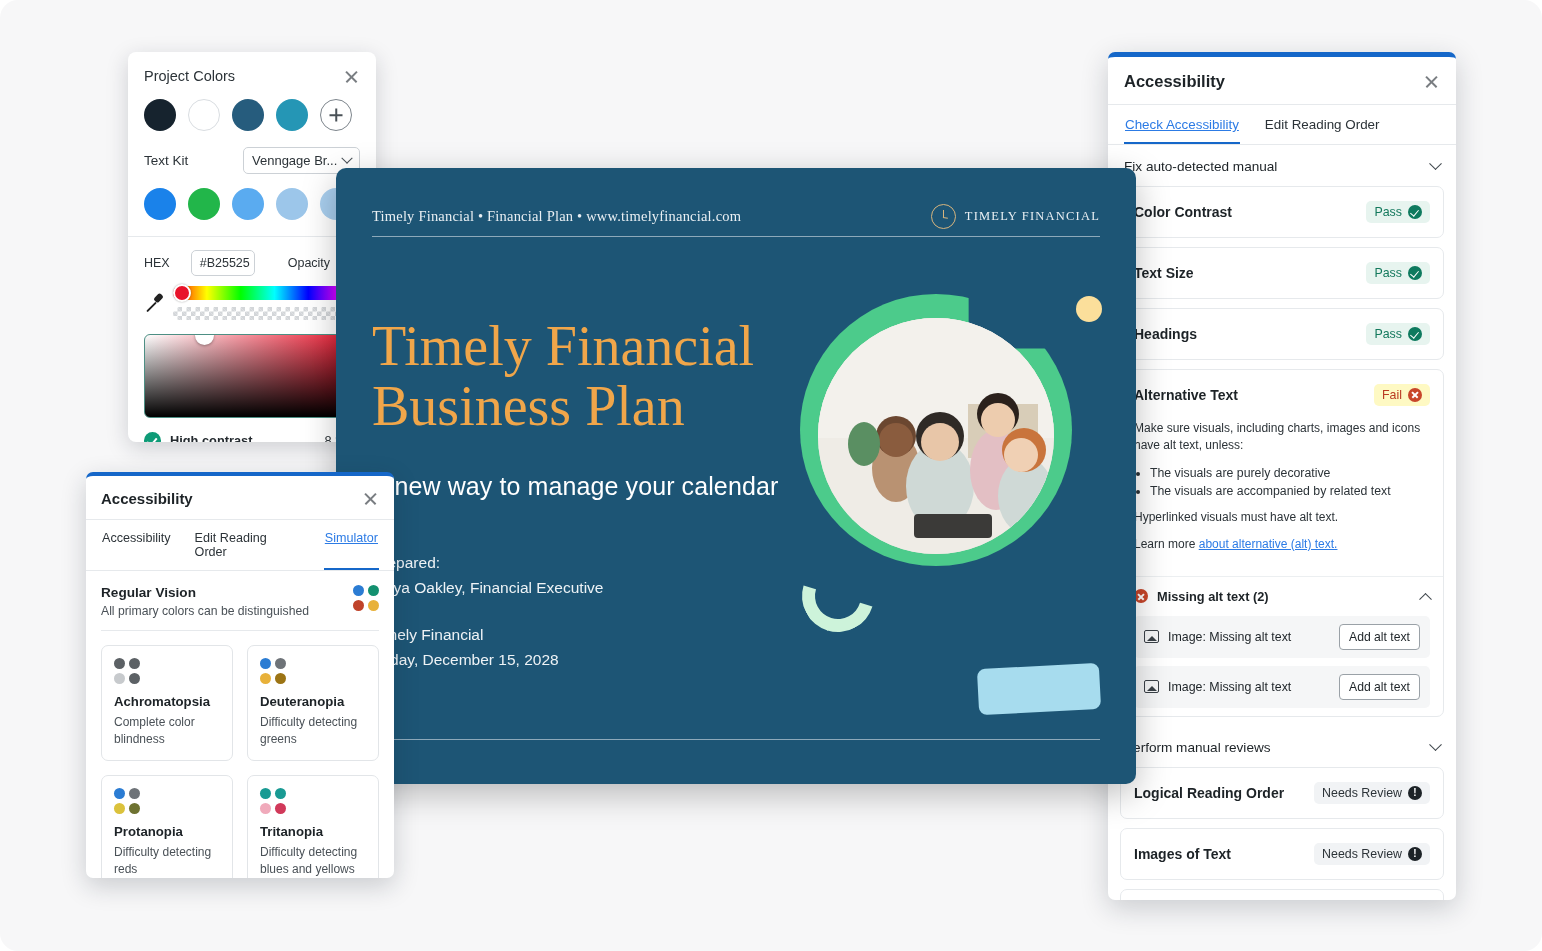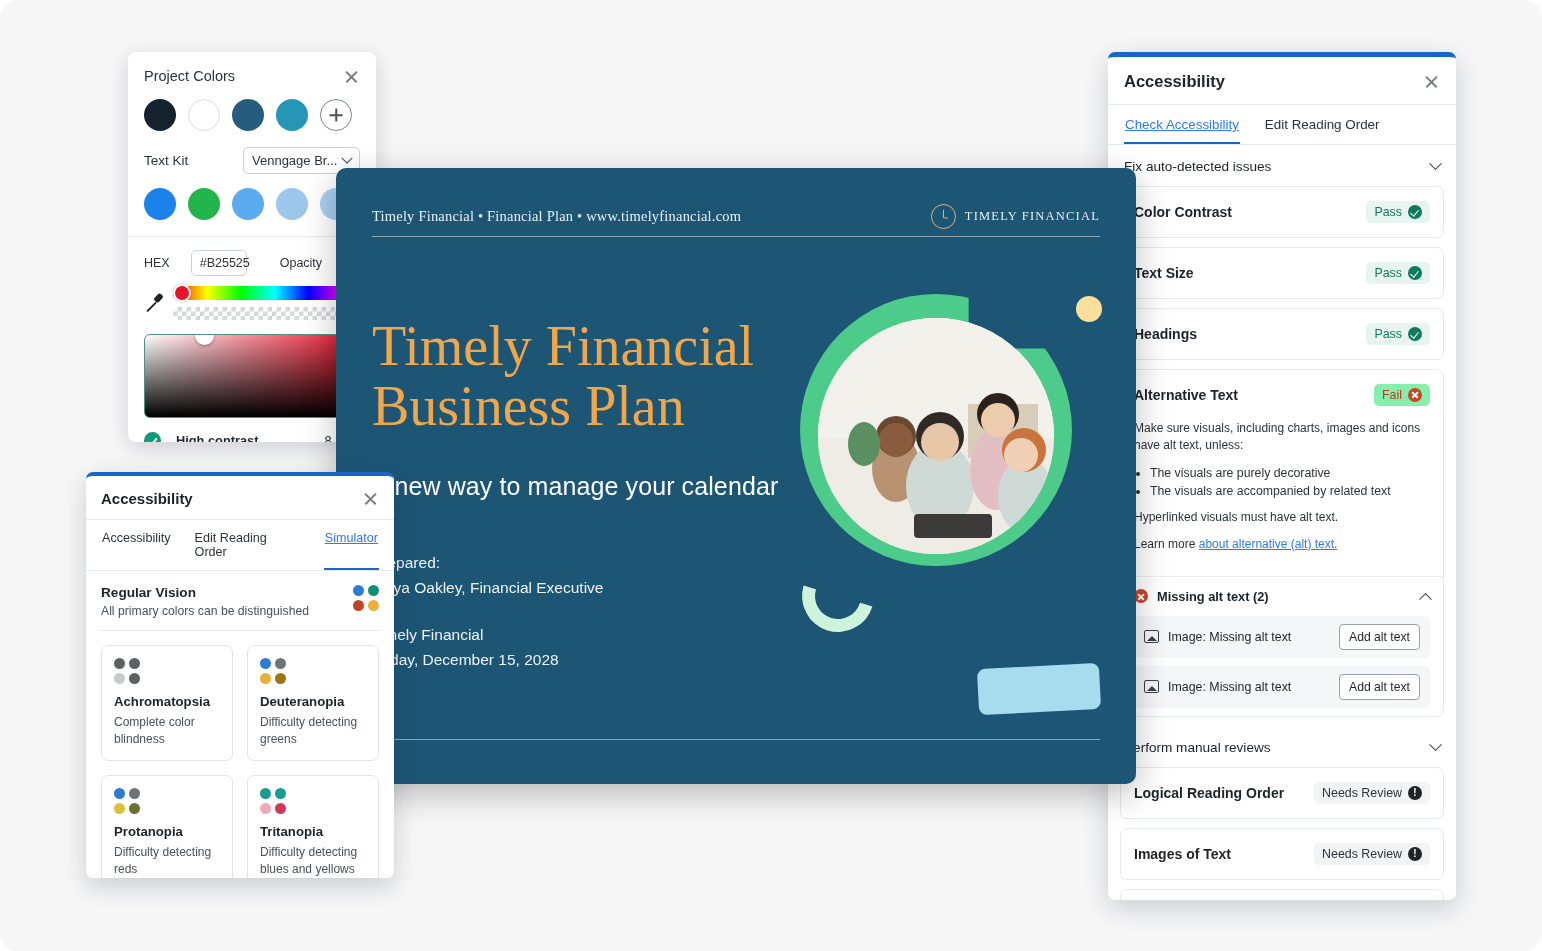--- a/index.html
+++ b/index.html
@@ -156,21 +156,21 @@
 
   .cp-div { height:1px; background:#e6e9ec; margin: 16px 0 0 0; }
 
   .hex-row { display:flex; align-items:center; gap: 21px; padding: 13px 16px 0 16px; }
   .hex-label, .op-label { font-size: 12.5px; color:#2c3338; }
   .hex-input, .op-input {
     height: 26px; border: 1px solid #ccd1d6; border-radius: 5px;
     display: flex; align-items:center; padding: 0 8px;
     font-size: 12.5px; color: #2c3338; background:#fff;
   }
-  .hex-input { width: 56px; }
+  .hex-input { width: 64px; }
   .op-input { width: 46px; }
 
   .picker-row { display:flex; align-items:flex-start; gap: 9px; padding: 10px 0 0 16px; }
   .eyedrop { width: 20px; height: 22px; position: relative; margin-top: 8px; cursor:pointer;}
   .eyedrop::before {
     content:""; position:absolute; left:1px; top:12px; width:13px; height:2px;
     background:#222; transform: rotate(-45deg); border-radius:1px;
   }
   .eyedrop::after {
     content:""; position:absolute; left:10px; top:1px; width:9px; height:6px;
@@ -200,21 +200,21 @@
     background:
       linear-gradient(to top, #000, rgba(0,0,0,0)),
       linear-gradient(to right, #fff, #e8132a);
   }
   .sat-knob {
     position: absolute; left: 50px; top: -9px; width: 19px; height: 19px;
     border-radius: 50%; background: #fff; border: 2px solid #fff;
     box-shadow: 0 1px 3px rgba(0,0,0,.35);
   }
   .contrast-row {
-    display:flex; align-items:center; padding: 14px 16px 0 16px; gap: 15px;
+    display:flex; align-items:center; padding: 14px 16px 0 16px; gap: 9px;
   }
   .check-badge {
     width: 17px; height: 17px; border-radius:50%; background:#0e9b77;
     position:relative; flex: 0 0 17px;
   }
   .check-badge::after {
     content:""; position:absolute; left:5px; top:4px; width:4px; height:8px;
     border-right:2px solid #fff; border-bottom:2px solid #fff; transform: rotate(40deg);
   }
   .contrast-label { font-size: 12.8px; font-weight: bold; color:#242a2f; }
@@ -299,21 +299,21 @@
   .check-row {
     display:flex; align-items:center; justify-content:space-between;
     padding: 14px 13px;
   }
   .check-name { font-size: 14px; font-weight: bold; color:#1d2327; }
   .badge {
     display:flex; align-items:center; gap: 6px;
     padding: 4px 8px; border-radius: 5px; font-size: 12.4px;
   }
   .badge.pass { background:#e7f4ef; color:#14795d; }
-  .badge.fail { background:#86efac; color:#ba3a22; }
+  .badge.fail { background:#fef9c3; color:#ba3a22; }
   .badge.review { background:#f1f3f5; color:#2c3338; }
   .b-ico { width: 14px; height: 14px; border-radius:50%; position:relative; flex:0 0 14px;}
   .b-ico.ok { background:#0e7a5e; }
   .b-ico.ok::after {
     content:""; position:absolute; left:4px; top:3px; width:4px; height:7px;
     border-right:1.7px solid #fff; border-bottom:1.7px solid #fff; transform:rotate(40deg);
   }
   .b-ico.bad { background:#c8462a; }
   .b-ico.bad::before, .b-ico.bad::after {
     content:""; position:absolute; left:3px; top:6.3px; width:8px; height:1.6px; background:#fff;
@@ -549,21 +549,21 @@
     <div class="panel-head">
       <h2>Accessibility</h2>
       <div class="icon-x"></div>
     </div>
     <div class="tabs">
       <div class="tab active">Check Accessibility</div>
       <div class="tab">Edit Reading Order</div>
     </div>
 
     <div class="section-head">
-      <span>Fix auto-detected issues</span>
+      <span>Fix auto-detected manual</span>
       <span class="chev-d"></span>
     </div>
 
     <div class="check-card">
       <div class="check-row">
         <span class="check-name">Color Contrast</span>
         <span class="badge pass">
           <span>Pass</span>
           <span class="b-ico ok"></span>
         </span>

